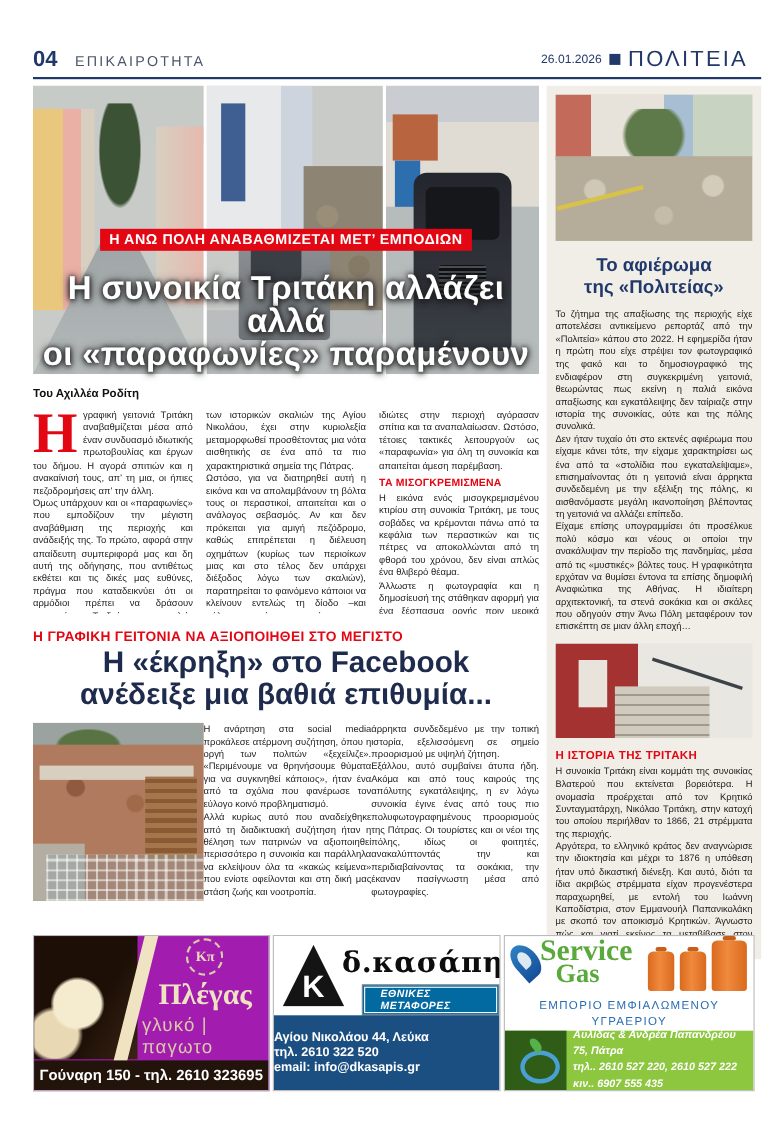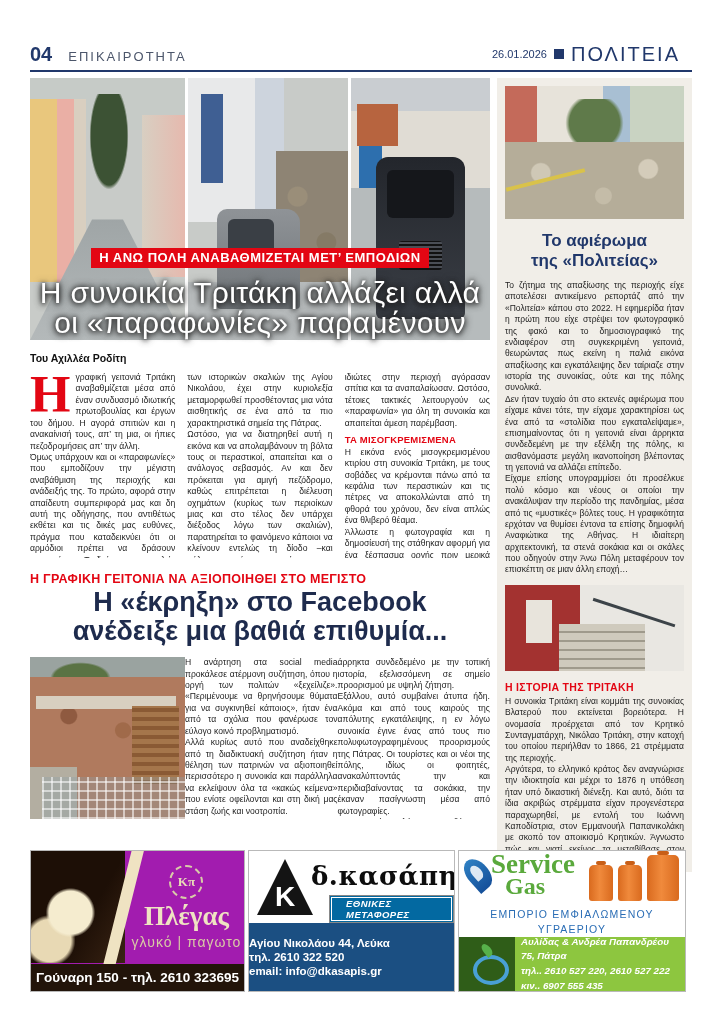--- a/index.html
+++ b/index.html
@@ -27,22 +27,22 @@
   .sidebar { width:195px; height:794px; background:#f1eee8; padding:8px 8px 10px 8px; overflow:hidden; }
 
   
   .photo-row { position:relative; height:262px; display:flex; gap:3px; }
   .photo { position:relative; overflow:hidden; background:#c8cbc8; }
   .ph1 { width:155px; } .ph2 { width:160px; } .ph3 { width:139px; }
   .abs { position:absolute; }
 
   .headline-overlay { position:absolute; left:0; right:0; bottom:0; text-align:center; z-index:5; }
   .kicker1 { display:inline-block; background:#e30613; color:#fff; font-weight:800;
-    font-size:13px; letter-spacing:.5px; padding:2px 8px 3px; margin-bottom:10px; }
-  .headline1 { color:#fff; font-weight:400; font-size:30px; line-height:1.0;
+    font-size:13px; letter-spacing:.5px; padding:2px 8px 3px; margin-bottom:20px; }
+  .headline1 { color:#fff; font-weight:700; font-size:30px; line-height:1.0;
     text-shadow:0 0 4px rgba(40,40,40,.95), 0 0 9px rgba(40,40,40,.8), 0 2px 6px rgba(0,0,0,.7);
     letter-spacing:.3px; padding-bottom:2px; }
 
   
   .byline { margin:12px 0 8px; font-size:10.5px; font-weight:700; color:#111; }
   .cols { display:flex; gap:12px; height:186px; overflow:hidden; }
   .col { flex:1; }
   .bodytext { font-size:8.6px; line-height:1.33; text-align:justify; color:#1d1d1d; }
   .bodytext p { margin:0; }
   .dropcap { float:left; font-family:"Liberation Serif", serif; font-weight:700;
@@ -77,21 +77,21 @@
       radial-gradient(circle at 20% 80%, #e8d9b4 0 18%, rgba(232,217,180,0) 22%),
       linear-gradient(120deg, #1d0f06 0 60%, #3a2414 100%); }
   .plegas-curve { position:absolute; left:40%; top:-10%; width:12px; height:110%;
     background:#efe3c2; transform:rotate(14deg); border-radius:10px; }
   .plegas-right { position:absolute; right:0; top:0; width:54%; height:80%;
     display:flex; flex-direction:column; align-items:center; justify-content:center; gap:2px; }
   .plegas-logo { width:34px; height:34px; border:2px dashed #d8cba8; border-radius:50%;
     display:flex; align-items:center; justify-content:center; color:#e9dcb8;
     font-weight:700; font-size:13px; font-family:"Liberation Serif", serif; }
   .plegas-name { color:#efe3c2; font-weight:700; font-size:27px; font-family:"Liberation Serif", serif; }
-  .plegas-tag { color:#d9cba5; font-size:14px; letter-spacing:1px; }
+  .plegas-tag { color:#d9cba5; font-size:17px; letter-spacing:1px; }
   .plegas-strip { position:absolute; left:0; right:0; bottom:0; height:27px; background:#22140a;
     color:#fff; font-weight:700; font-size:13.5px; display:flex; align-items:center; justify-content:center; }
 
   .ad-kasapis { width:207px; background:#ffffff; }
   .kasapis-top { position:relative; height:72px; background:#fff; }
   .kasapis-tri { position:absolute; left:8px; top:8px; width:56px; height:56px;
     background:#141414; clip-path:polygon(50% 0, 100% 100%, 0 100%);
     display:flex; align-items:flex-end; justify-content:center; }
   .kasapis-tri span { color:#fff; font-weight:800; font-size:28px; line-height:1; transform:translateY(-4px); }
   .kasapis-name { position:absolute; left:62px; top:10px; font-weight:800; font-size:26px;

